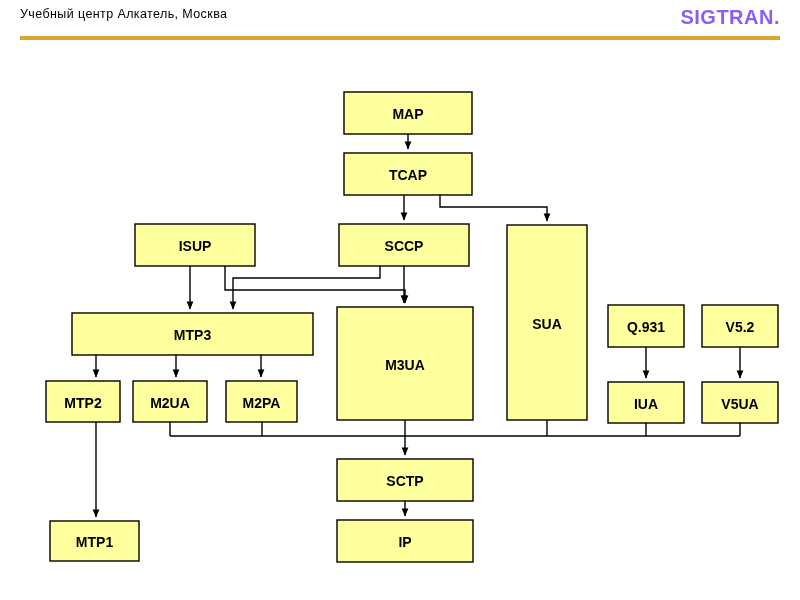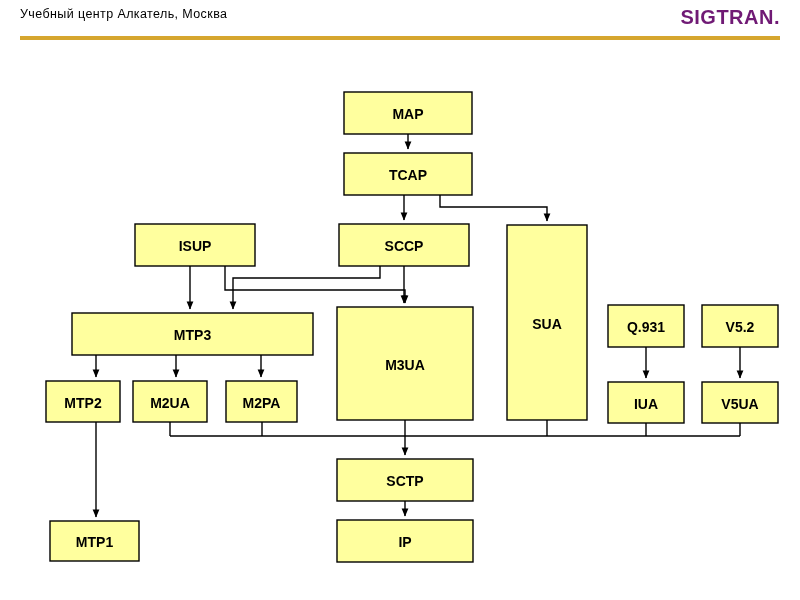--- a/index.html
+++ b/index.html
@@ -29,21 +29,21 @@
     color: #000000;
     letter-spacing: 0.4px;
     white-space: nowrap;
   }
   .hdr-right {
     position: absolute;
     right: 20px;
     top: 6px;
     font-size: 20px;
     font-weight: bold;
-    color: #701a75;
+    color: #8b5cf6;
     letter-spacing: 0.5px;
     white-space: nowrap;
     margin-left: 32px;
   }
   .hdr-rule {
     position: absolute;
     left: 20px;
     top: 36px;
     width: 760px;
     height: 4px;

